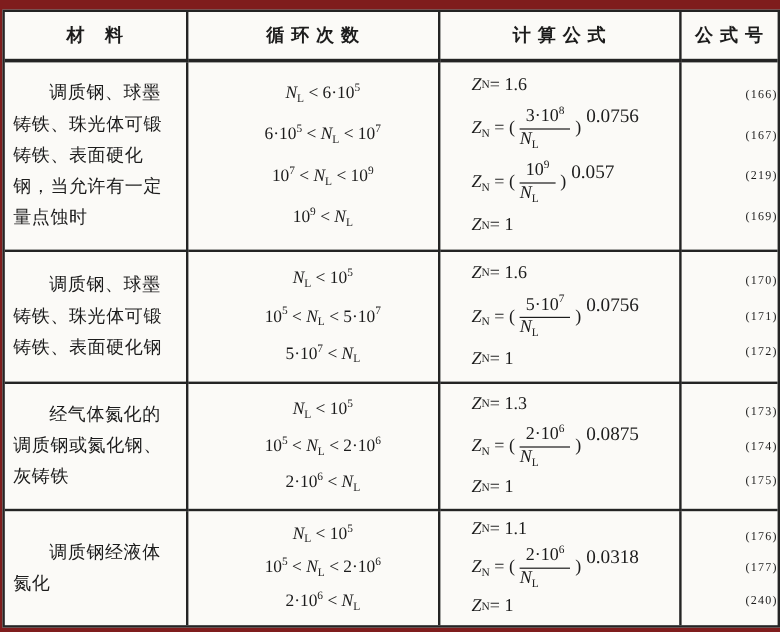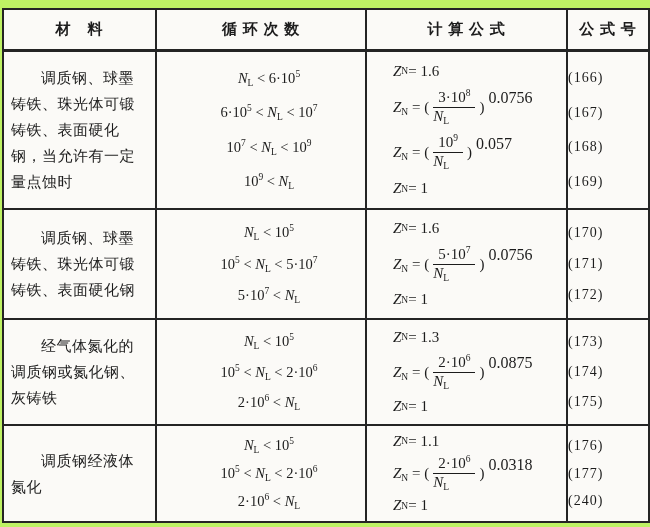--- a/index.html
+++ b/index.html
@@ -3,21 +3,21 @@
 <meta charset="utf-8">
 <style>
   html,body{margin:0;padding:0;}
   body{
     width:650px;height:527px;
     background:#f7f6f2;
     font-family:"Liberation Serif","DejaVu Serif",serif;
     color:#1c1c1c;
     overflow:hidden;
   }
-  .page{position:relative;width:650px;height:527px;background:#bef264;}
+  .page{position:relative;width:650px;height:527px;background:#7f1d1d;}
   .ftable{
     position:absolute;left:2px;top:8px;width:644px;height:511px;
     border:2px solid #242424;
     display:grid;
     grid-template-columns:153px 210px 201px auto;
     grid-template-rows:42px 158px 110px 106px auto;
     background:#fbfaf7;
   }
   .cell{
     border-right:2px solid #242424;
@@ -45,21 +45,21 @@
   }
   .cycles-cell .row{
     text-align:center;font-size:14.5px;white-space:nowrap;padding-left:16px;
   }
   .formula-cell{padding-left:26px;}
   .formula-cell .row{
     text-align:left;font-size:15px;white-space:nowrap;
     display:flex;align-items:center;
   }
   .num-cell .row{
-    text-align:left;font-size:14px;letter-spacing:1px;white-space:nowrap;
+    text-align:right;font-size:10px;letter-spacing:1px;white-space:nowrap;
   }
   i{font-style:italic;font-family:"Liberation Serif","DejaVu Serif",serif;}
   sup{font-size:9.5px;vertical-align:6px;line-height:0;}
   sub{font-size:9.5px;vertical-align:-3px;line-height:0;}
   .frac{
     display:inline-block;vertical-align:middle;
     margin:0 2px;line-height:1.05;
   }
   .frac .fnum{display:block;border-bottom:1px solid #1c1c1c;padding:0 5px 1px;}
   .frac .fden{display:block;padding-top:1px;}
@@ -103,21 +103,21 @@
             <span class="fden"><i>N</i><sub>L</sub></span>
           </span>
           <span class="post">)</span>
           <span class="exp">0.057</span>
         </div>
         <div class="row"><i>Z</i><sub>N</sub> = 1</div>
       </div>
       <div class="cell num-cell stack last-col">
         <div class="row">(166)</div>
         <div class="row">(167)</div>
-        <div class="row">(168)</div>
+        <div class="row">(219)</div>
         <div class="row">(169)</div>
       </div>
       <div class="cell material-cell">
         <p class="material-text">调质钢、球墨铸铁、珠光体可锻铸铁、表面硬化钢</p>
       </div>
       <div class="cell cycles-cell stack">
         <div class="row"><i>N</i><sub>L</sub> &lt; 10<sup>5</sup></div>
         <div class="row">10<sup>5</sup> &lt; <i>N</i><sub>L</sub> &lt; 5·10<sup>7</sup></div>
         <div class="row">5·10<sup>7</sup> &lt; <i>N</i><sub>L</sub></div>
       </div>

